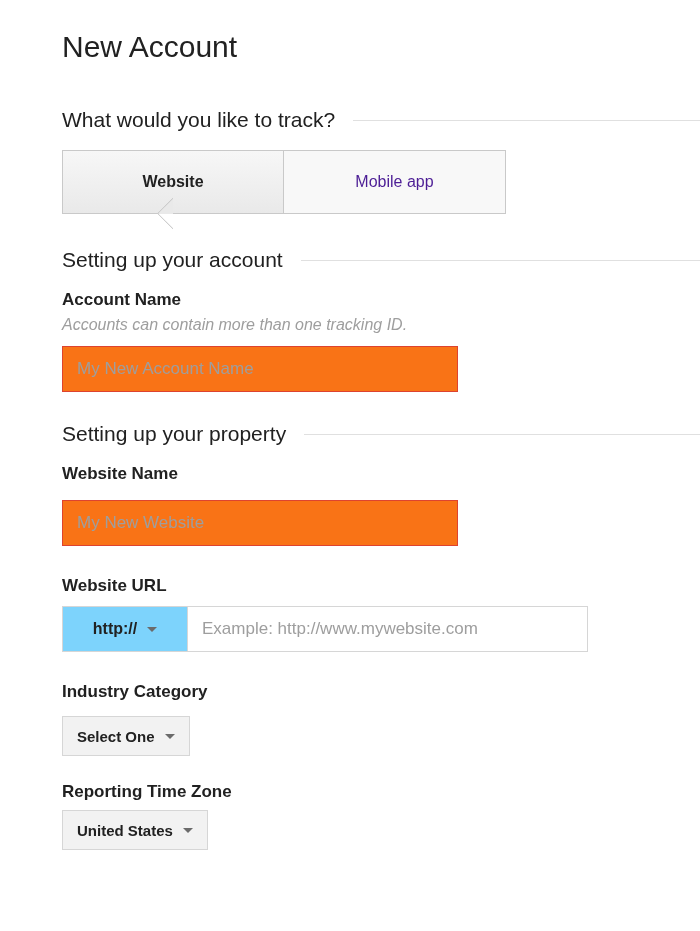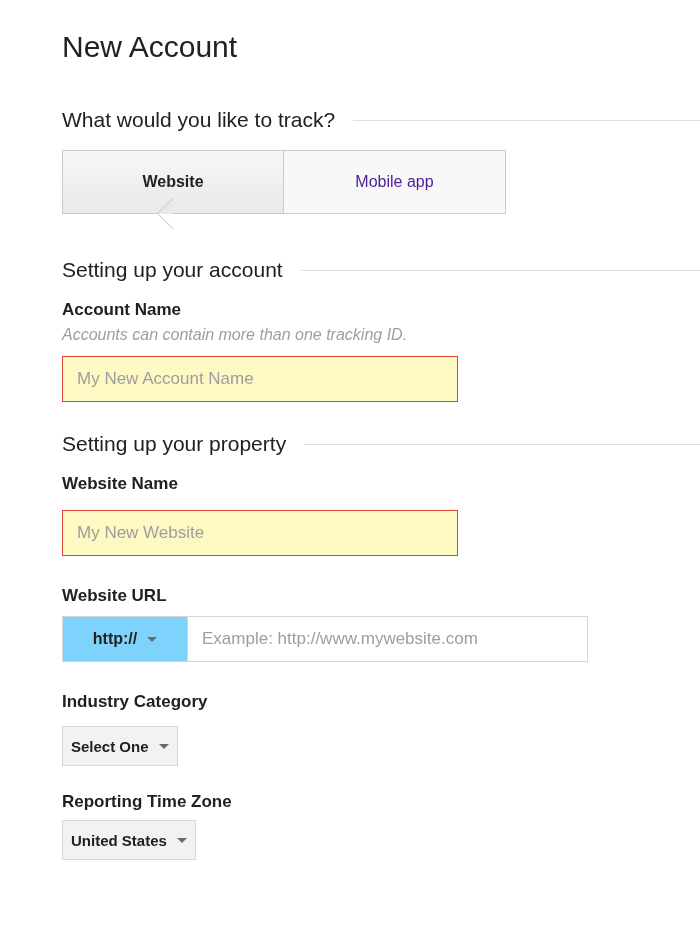--- a/index.html
+++ b/index.html
@@ -68,42 +68,42 @@
       left: 50%;
       bottom: -12px;
       transform: translateX(-50%) rotate(45deg);
       width: 22px;
       height: 22px;
       background: linear-gradient(135deg, #e9e9e9 0%, #e9e9e9 50%, transparent 50%);
       border-left: 1px solid #c9c9c9;
       border-bottom: 1px solid #c9c9c9;
       clip-path: polygon(0 0, 0 100%, 100% 100%);
     }
-    .tabs-wrap { margin-bottom: 44px; }
+    .tabs-wrap { margin-bottom: 34px; }
     .field-label {
       font-size: 17px;
       font-weight: 700;
       color: #212121;
       margin-bottom: 6px;
     }
     .field-help {
       font-size: 16px;
       color: #9e9e9e;
       margin-bottom: 12px;
       font-style: italic;
     }
     .text-input {
       width: 396px;
       height: 46px;
       border: 1px solid #dd4330;
       padding: 0 14px;
       font-size: 17px;
       color: #333;
       outline: none;
-      background: #fef9c3;
+      background: #f97316;
     }
     .text-input::placeholder { color: #9e9e9e; }
     .block { margin-bottom: 30px; }
     .block-tight { margin-bottom: 26px; }
     
     .url-row { display: flex; }
     .proto-select {
       width: 126px;
       height: 46px;
       border: 1px solid #d6d6d6;
@@ -132,21 +132,21 @@
     }
     .url-input::placeholder { color: #9e9e9e; }
     .dd-btn {
       height: 40px;
       border: 1px solid #d6d6d6;
       background: #f2f2f2;
       display: inline-flex;
       align-items: center;
       justify-content: center;
       gap: 10px;
-      padding: 0 8px;
+      padding: 0 14px;
       font-size: 15px;
       font-weight: 700;
       color: #212121;
       cursor: pointer;
       user-select: none;
     }
     .caret {
       width: 0; height: 0;
       border-left: 5px solid transparent;
       border-right: 5px solid transparent;

